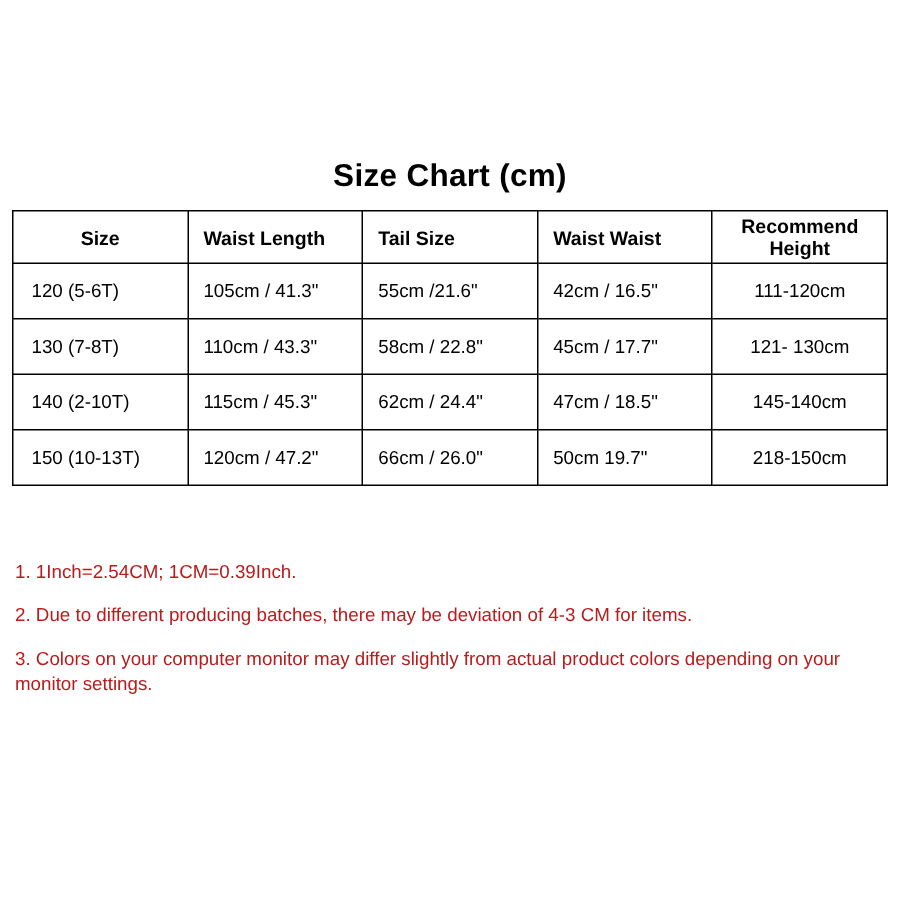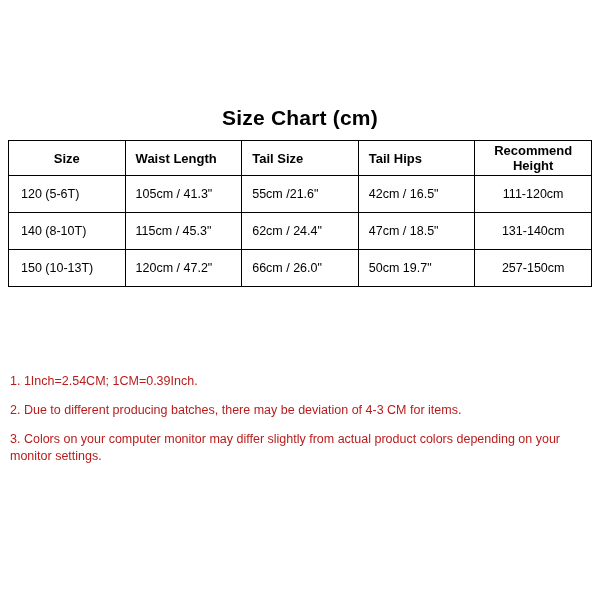--- a/index.html
+++ b/index.html
@@ -90,45 +90,52 @@
 
   <div class="chart-wrap">
     <div class="chart-title">Size Chart (cm)</div>
 
     <table class="size-table">
       <thead>
         <tr>
           <th class="h0">Size</th>
           <th class="h1">Waist Length</th>
           <th class="h2">Tail Size</th>
-          <th class="h3">Tail Hips</th>
+          <th class="h3">Waist Waist</th>
           <th class="h4">Recommend Height</th>
         </tr>
       </thead>
       <tbody>
         <tr>
           <td class="c0">120 (5-6T)</td>
           <td class="c1">105cm / 41.3"</td>
           <td class="c2">55cm /21.6"</td>
           <td class="c3">42cm / 16.5"</td>
           <td class="c4">111-120cm</td>
         </tr>
         <tr>
-          <td class="c0">140 (8-10T)</td>
+          <td class="c0">130 (7-8T)</td>
+          <td class="c1">110cm / 43.3"</td>
+          <td class="c2">58cm / 22.8"</td>
+          <td class="c3">45cm / 17.7"</td>
+          <td class="c4">121- 130cm</td>
+        </tr>
+        <tr>
+          <td class="c0">140 (2-10T)</td>
           <td class="c1">115cm / 45.3"</td>
           <td class="c2">62cm / 24.4"</td>
           <td class="c3">47cm / 18.5"</td>
-          <td class="c4">131-140cm</td>
+          <td class="c4">145-140cm</td>
         </tr>
         <tr>
           <td class="c0">150 (10-13T)</td>
           <td class="c1">120cm / 47.2"</td>
           <td class="c2">66cm / 26.0"</td>
           <td class="c3">50cm 19.7"</td>
-          <td class="c4">257-150cm</td>
+          <td class="c4">218-150cm</td>
         </tr>
       </tbody>
     </table>
   </div>
 
   <div class="notes">
     <div class="note">1. 1Inch=2.54CM; 1CM=0.39Inch.</div>
     <div class="note">2. Due to different producing batches, there may be deviation of 4-3 CM for items.</div>
     <div class="note">3. Colors on your computer monitor may differ slightly from actual product colors depending on your monitor settings.</div>
   </div>

